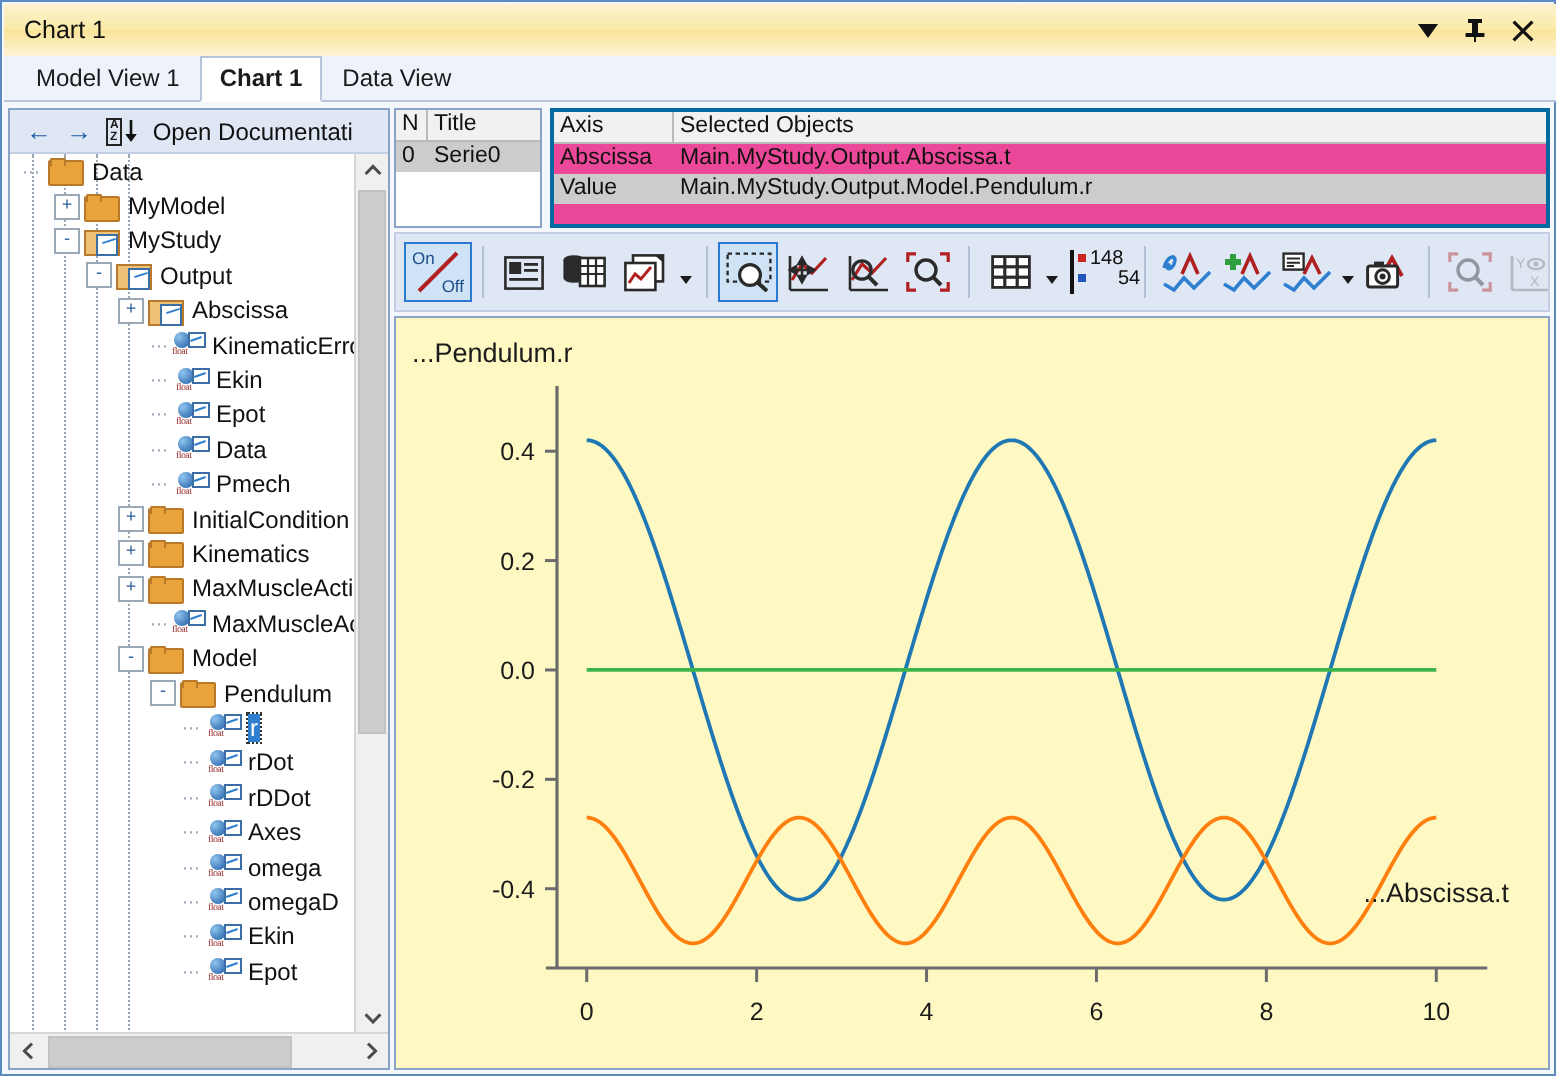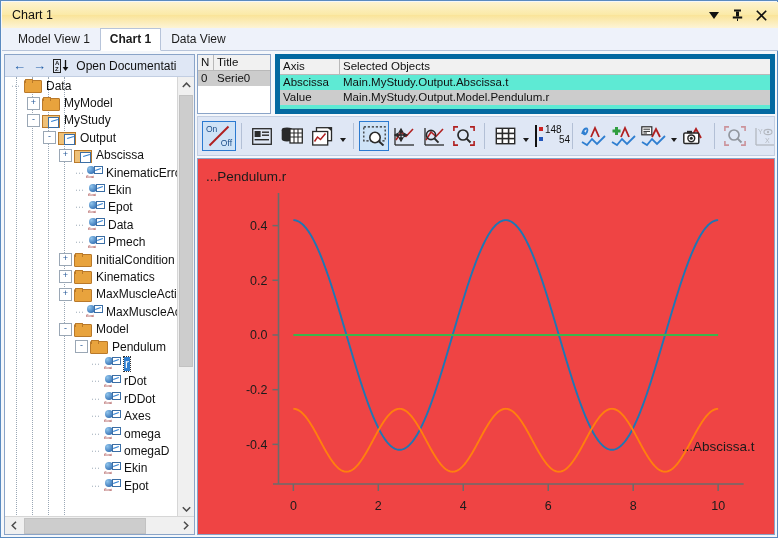--- a/index.html
+++ b/index.html
@@ -94,22 +94,22 @@
            justify-content:center;color:#5a5a5a;font-size:9px;cursor:pointer;}
   .hs-thumb{position:absolute;left:19px;top:1px;width:120px;height:14px;background:#cdcdcd;
            border:1px solid #c2c2c2;cursor:pointer;}
 
   
   .rightpanel{position:absolute;left:196px;top:53px;width:578px;height:481px;box-sizing:border-box;}
 
   
   .seriesbox{position:absolute;left:0;top:0;width:74px;height:60px;border:1px solid #8aa4c8;
              background:#fff;box-sizing:border-box;overflow:hidden;}
-  .axisbox{position:absolute;left:78px;top:0;right:0;height:60px;border:5px solid #0369a1;
-             background:#5eead4;box-sizing:border-box;overflow:hidden;}
+  .axisbox{position:absolute;left:78px;top:0;right:0;height:60px;border:2px solid #0369a1;
+             background:#ec4899;box-sizing:border-box;overflow:hidden;}
   .thead{display:flex;height:15px;background:#f1f1f1;border-bottom:1px solid #b9b9b9;
          font-size:11.5px;line-height:15px;}
   .thead span{padding-left:3px;border-right:1px solid #b9b9b9;box-sizing:border-box;
          white-space:nowrap;overflow:hidden;color:#111;cursor:pointer;}
   .trow2{display:flex;height:15px;font-size:11.5px;line-height:15px;}
   .trow2 span{padding-left:3px;box-sizing:border-box;white-space:nowrap;overflow:hidden;color:#111;}
   .trow2.selrow{background:#cccccc;}
 
   
   .ctoolbar{position:absolute;left:0;top:62px;right:0;height:40px;background:#dfe7f5;
@@ -129,21 +129,21 @@
   .onoff .off{position:absolute;right:0;bottom:0;}
   .onoff .sl{position:absolute;left:2px;top:1px;width:22px;height:22px;}
   .numico{position:relative;width:28px;height:22px;font-size:10px;color:#111;}
   .numico .bar{position:absolute;left:0;top:0;width:2px;height:22px;background:#111;}
   .numico .sq1{position:absolute;left:4px;top:2px;width:4px;height:4px;background:#cc2222;}
   .numico .sq2{position:absolute;left:4px;top:12px;width:4px;height:4px;background:#2255bb;}
   .numico .n1{position:absolute;left:10px;top:-1px;}
   .numico .n2{position:absolute;left:10px;top:9px;margin-left:14px;}
 
   
-  .chartarea{position:absolute;left:0;top:104px;right:0;bottom:0;background:#ef4444;
+  .chartarea{position:absolute;left:0;top:104px;right:0;bottom:0;background:#fef9c3;
              border:1px solid #8aa4c8;box-sizing:border-box;overflow:hidden;}
   .chartarea svg{display:block;}
   .axlabel{font-family:"Liberation Sans",sans-serif;font-size:13.5px;fill:#1b1b1b;}
   .tick{font-family:"Liberation Sans",sans-serif;font-size:12.5px;fill:#1b1b1b;}
 </style>
 </head>
 <body>
 
 <div id="app">
 

